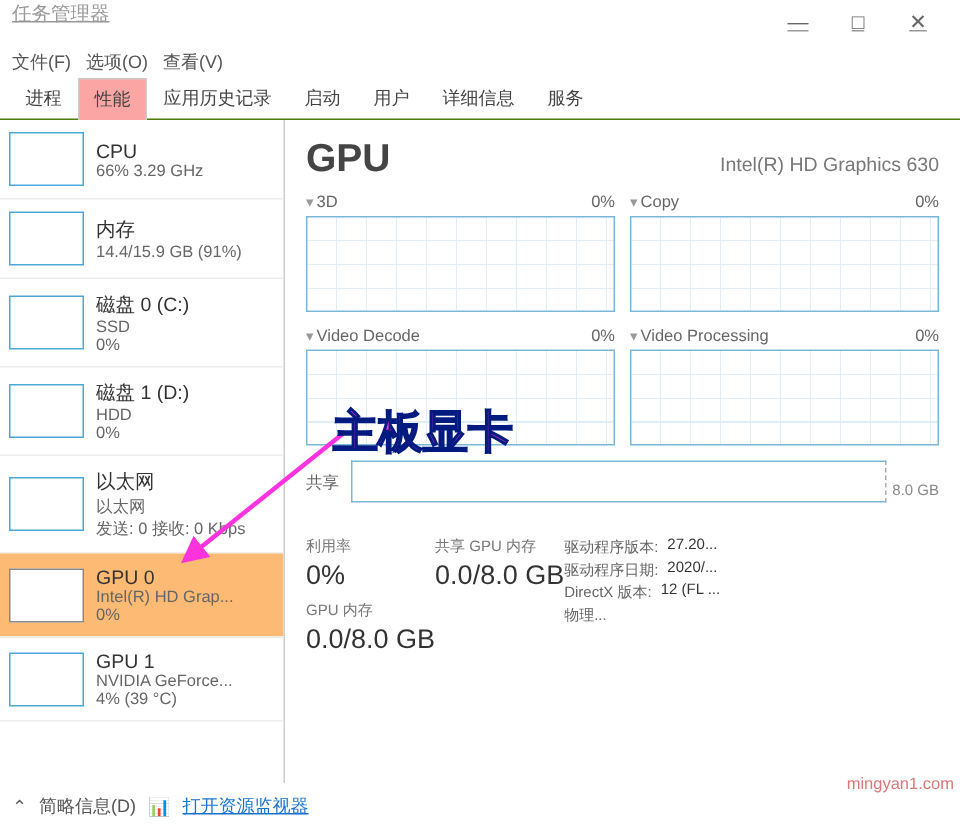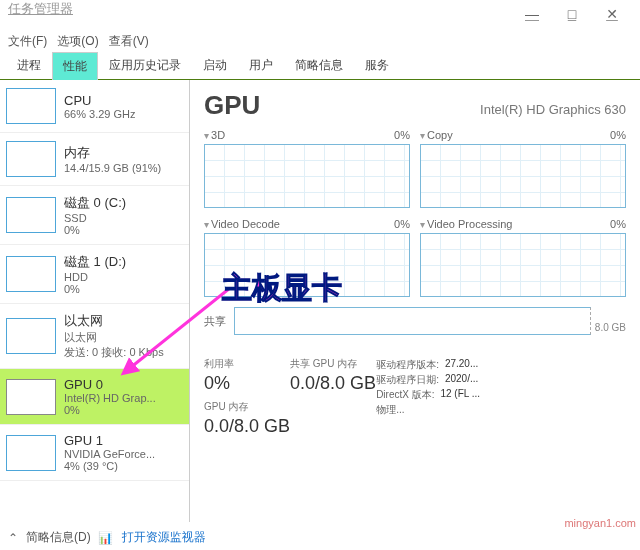--- a/index.html
+++ b/index.html
@@ -3,25 +3,25 @@
 <meta charset="utf-8">
 <style>
 * { margin: 0; padding: 0; box-sizing: border-box; font-family: "Microsoft YaHei", "Segoe UI", sans-serif; }
 body { width: 640px; height: 550px; background: #fff; font-size: 12px; color: #333; overflow: hidden; position: relative; }
 .titlebar { height: 30px; display: flex; align-items: flex-start; padding: 0 8px; color: #999; text-decoration: underline; }
 .titlebar .title { flex: 1; font-size: 13px; }
 .titlebar .winbtn { width: 40px; height: 28px; display: flex; align-items: center; justify-content: center; color: #666; font-size: 14px; }
 .menubar { height: 22px; display: flex; align-items: center; padding: 0 8px; gap: 10px; color: #555; font-size: 12px; }
 .tabbar { height: 28px; display: flex; align-items: flex-end; border-bottom: 1px solid #4d7c0f; padding-left: 6px; }
 .tab { padding: 5px 10px; font-size: 12px; color: #444; border: 1px solid transparent; border-bottom: none; }
-.tab.active { background: #5eead4; border-color: #ccc; position: relative; top: 1px; text-align: right; }
+.tab.active { background: #fca5a5; border-color: #ccc; position: relative; top: 1px; text-align: right; }
 .content { display: flex; height: calc(100% - 108px); }
 .sidebar { width: 190px; border-right: 1px solid #ccc; overflow-y: auto; }
 .side-item { display: flex; padding: 8px 6px; gap: 8px; border-bottom: 1px solid #eee; align-items: center; }
-.side-item.selected { background: #bef264; }
+.side-item.selected { background: #fdba74; }
 .side-thumb { width: 50px; height: 36px; border: 1px solid #4da6d9; background: #fff; flex-shrink: 0; }
 .side-thumb.sel { border: 1px solid #888; }
 .side-info { flex: 1; overflow: hidden; }
 .side-name { font-size: 13px; color: #333; white-space: nowrap; overflow: hidden; text-overflow: ellipsis; }
 .side-sub { font-size: 11px; color: #666; white-space: nowrap; overflow: hidden; text-overflow: ellipsis; }
 .main { flex: 1; padding: 10px 14px; position: relative; }
 .hdr { display: flex; justify-content: space-between; align-items: baseline; margin-bottom: 8px; }
 .hdr-title { font-size: 26px; font-weight: 700; color: #444; }
 .hdr-sub { font-size: 13px; color: #777; }
 .charts { display: grid; grid-template-columns: 1fr 1fr; gap: 10px; }
@@ -35,21 +35,21 @@
 .shared-max { font-size: 10px; color: #888; margin-left: 4px; align-self: flex-end; margin-bottom: 2px; }
 .stats { display: flex; margin-top: 10px; }
 .stat-col { }
 .stat-label { font-size: 10px; color: #777; }
 .stat-val { font-size: 18px; color: #333; margin-top: 2px; }
 .stat-small { font-size: 10px; color: #666; display: flex; gap: 6px; margin-top: 1px; }
 .stat-small .v { color: #333; }
 .footer { position: absolute; bottom: 4px; left: 8px; display: flex; align-items: center; gap: 8px; font-size: 12px; }
 .footer .arrow { color: #666; }
 .footer .brief { color: #555; }
-.footer .link { color: #1a73cc; }
+.footer .link { color: #1a73cc; text-decoration: underline; }
 .overlay-wrap { position: absolute; top: 268px; left: 130px; pointer-events: none; }
 .overlay-text { position: absolute; top: 0; left: 92px; font-size: 30px; font-weight: bold; color: #ff33dd; -webkit-text-stroke: 1px #001a80; white-space: nowrap; }
 .watermark { position: absolute; bottom: 21px; right: 4px; font-size: 11px; color: #d77; }
 </style>
 </head>
 <body>
 
 <div class="titlebar">
   <span class="title">任务管理器</span>
   <span class="winbtn">—</span>
@@ -62,21 +62,21 @@
   <span>选项(O)</span>
   <span>查看(V)</span>
 </div>
 
 <div class="tabbar" id="tabbar">
     <span class="tab">进程</span>
     <span class="tab active">性能</span>
     <span class="tab">应用历史记录</span>
     <span class="tab">启动</span>
     <span class="tab">用户</span>
-    <span class="tab">简略信息</span>
+    <span class="tab">详细信息</span>
     <span class="tab">服务</span>
   </div>
 
 <div class="content">
   <div class="sidebar" id="sidebar">
       <div class="side-item">
         <div class="side-thumb"></div>
         <div class="side-info">
           <div class="side-name">CPU</div>
           <div class="side-sub">66% 3.29 GHz</div>

